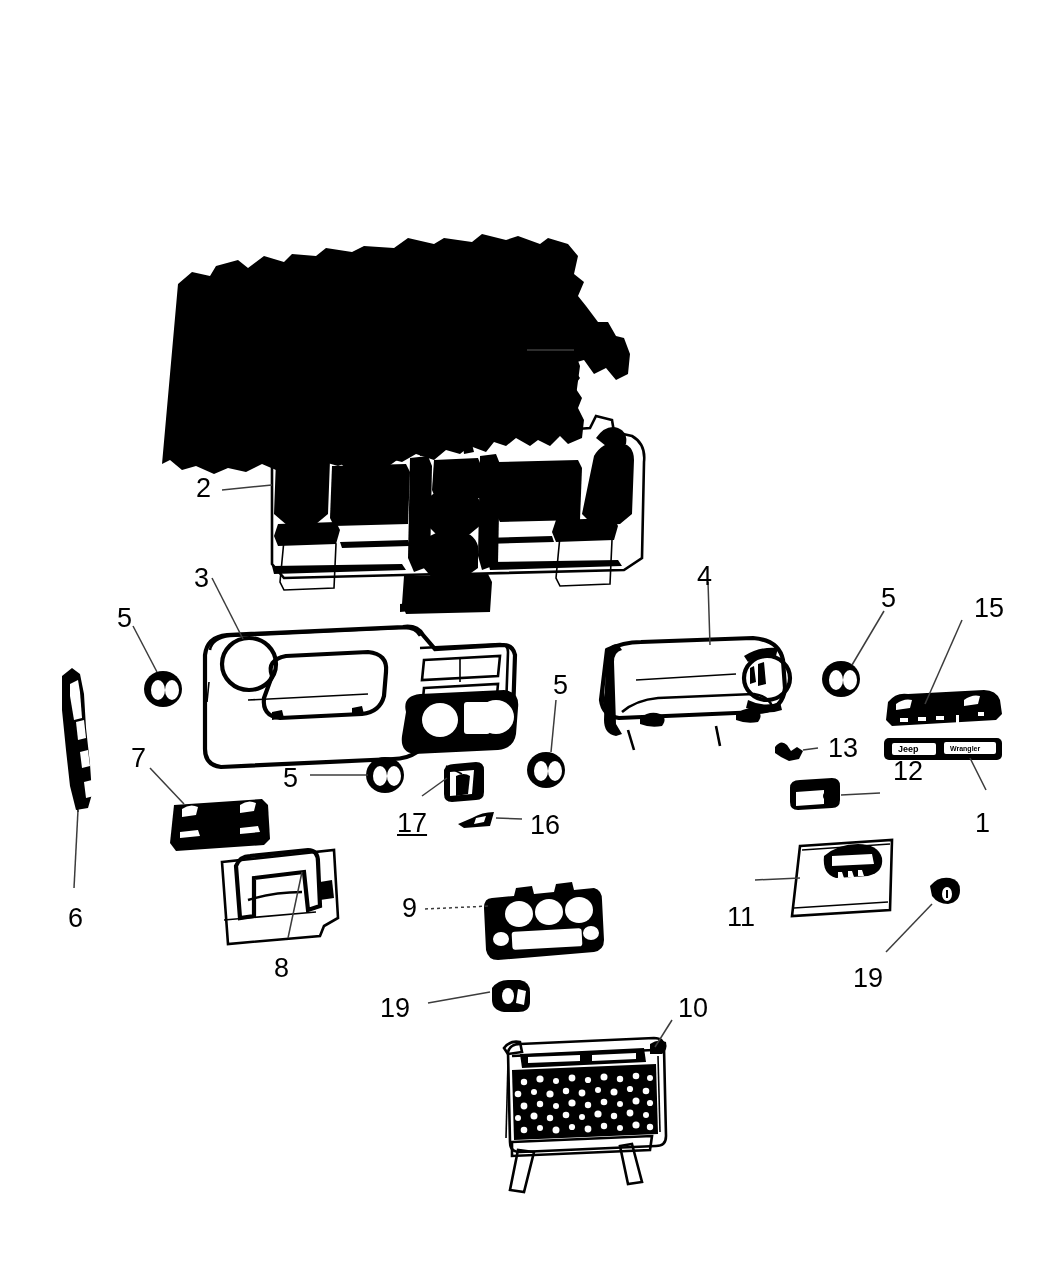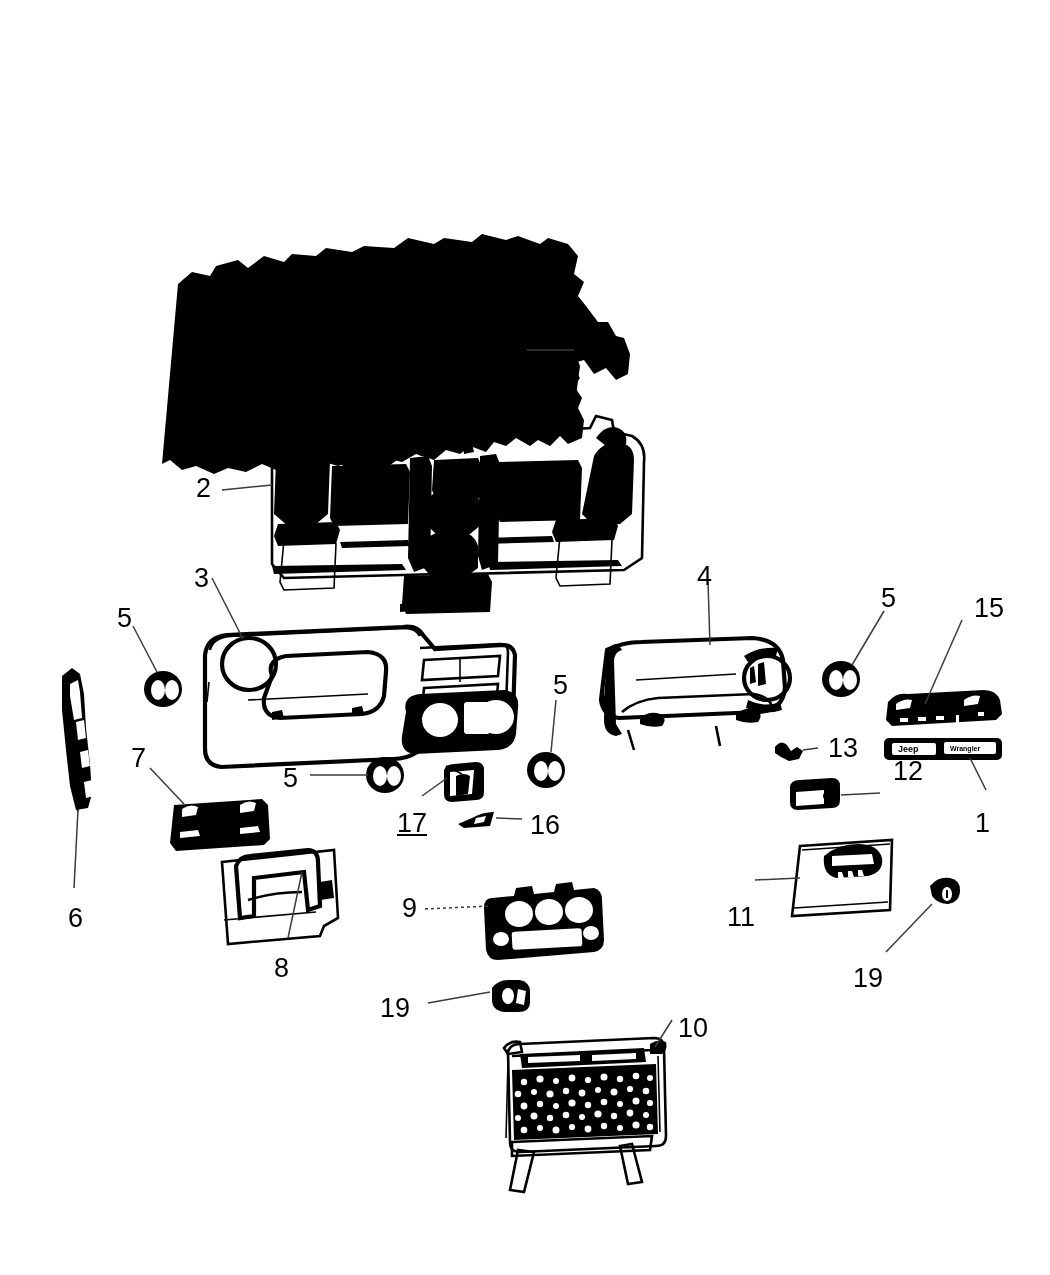--- a/index.html
+++ b/index.html
@@ -370,21 +370,21 @@
   <div class="callout-label" style="left:194px; top:565px;">3</div>
   <div class="callout-label" style="left:697px; top:563px;">4</div>
   <div class="callout-label" style="left:117px; top:605px;">5</div>
   <div class="callout-label" style="left:881px; top:585px;">5</div>
   <div class="callout-label" style="left:553px; top:672px;">5</div>
   <div class="callout-label" style="left:283px; top:765px;">5</div>
   <div class="callout-label" style="left:68px;  top:905px;">6</div>
   <div class="callout-label" style="left:131px; top:745px;">7</div>
   <div class="callout-label" style="left:274px; top:955px;">8</div>
   <div class="callout-label" style="left:402px; top:895px;">9</div>
-  <div class="callout-label" style="left:678px; top:995px;margin-top:20px;">10</div>
+  <div class="callout-label" style="left:678px; top:995px;">10</div>
   <div class="callout-label" style="left:727px; top:904px;">11</div>
   <div class="callout-label" style="left:893px; top:758px;">12</div>
   <div class="callout-label" style="left:828px; top:735px;">13</div>
   <div class="callout-label" style="left:975px; top:810px;">1</div>
   <div class="callout-label" style="left:974px; top:595px;">15</div>
   <div class="callout-label" style="left:530px; top:812px;">16</div>
   <div class="callout-label" style="left:397px; top:810px;text-decoration:underline;">17</div>
   <div class="callout-label" style="left:853px; top:965px;">19</div>
   <div class="callout-label" style="left:380px; top:995px;">19</div>
 

